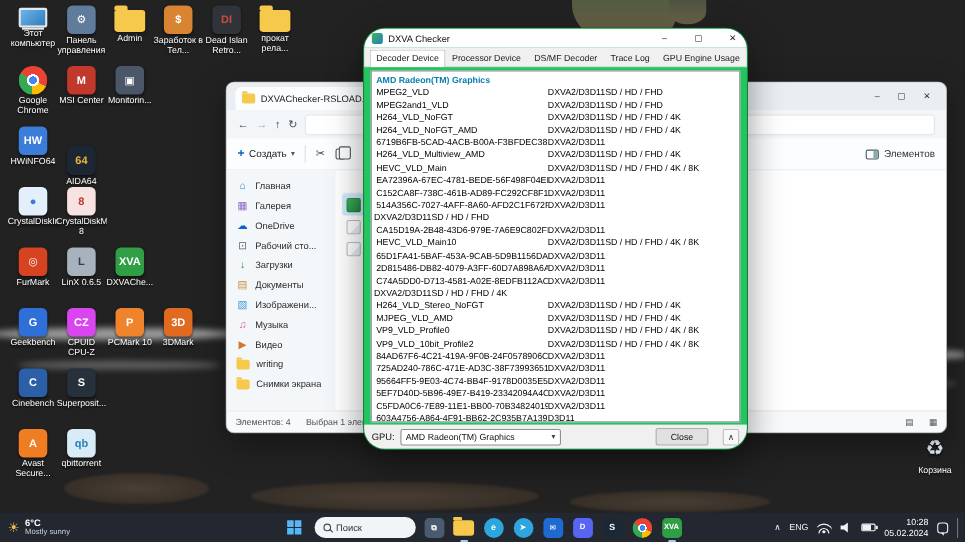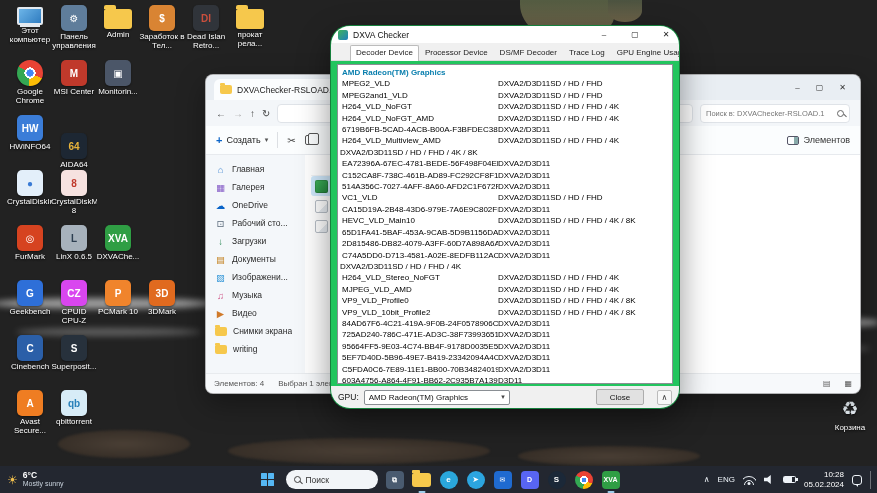--- a/index.html
+++ b/index.html
@@ -102,21 +102,21 @@
   .view-g{font-size:9px;color:#666;}
 
   
   .dxva{position:absolute;left:330px;top:25px;width:350px;height:384px;z-index:3;
     background:#22c55e;border:1px solid rgba(0,0,0,.35);border-radius:20px;
     box-shadow:0 12px 32px rgba(0,0,0,.42);overflow:hidden;}
   .dx-titlebar{height:17px;background:#fff;display:flex;align-items:center;padding-left:7px;gap:5px;}
   .dx-ico{width:10px;height:10px;border-radius:2px;background:linear-gradient(135deg,#3fb45a,#1f7fbf);flex:0 0 auto;}
   .dx-title{font-size:8.5px;color:#111;flex:1;}
   .dx-ctl{width:26px;text-align:center;font-size:8px;color:#222;line-height:17px;}
-  .dx-tabs{display:flex;align-items:flex-end;padding:2px 19px 0;height:18px;border-bottom:1px solid #d9d9d9;background:#f0f0f0;}
+  .dx-tabs{display:flex;align-items:flex-end;padding:2px 5px 0;height:18px;border-bottom:1px solid #d9d9d9;background:#f0f0f0;}
   .dx-tab{font-size:8px;color:#222;padding:2px 5px 3px;border:1px solid transparent;border-bottom:none;white-space:nowrap;}
   .dx-tab.selected{background:#fff;border-color:#bcbcbc;border-radius:2px 2px 0 0;margin-bottom:-1px;padding-bottom:4px;}
   .dx-list{position:absolute;left:6px;right:6px;top:38px;bottom:24px;background:#fff;
     border:1px solid #8a8f94;overflow:hidden;padding:2px 0 0 2px;}
   .dx-gpu-header{font-size:8px;line-height:11.4px;font-weight:bold;padding-left:2px;}
   .dx-row{display:flex;line-height:11.4px;font-size:8px;color:#000;white-space:nowrap;}
   .c-name{flex:0 0 158px;padding-left:2px;overflow:hidden;}
   .c-api{flex:0 0 52px;}
   .c-res{flex:1;overflow:hidden;}
   .dx-footer{position:absolute;left:0;right:0;bottom:0;height:22px;display:flex;align-items:center;gap:5px;padding:0 7px;background:#f0f0f0;}
@@ -312,24 +312,20 @@
         <span>▢</span>
         <span>✕</span>
       </div>
     </div>
     <div class="ex-addrbar">
       <span class="nav-g">←</span>
       <span class="nav-g dim">→</span>
       <span class="nav-g">↑</span>
       <span class="nav-g">↻</span>
       <div class="ex-address"></div>
-      <div class="ex-search">
-        <span class="ex-search-text">Поиск в: DXVAChecker-RSLOAD.1</span>
-        <span class="mag"></span>
-      </div>
     </div>
     <div class="ex-cmdbar">
       <div class="ex-new">
         <span class="plus">+</span>
         <span>Создать</span>
         <span class="dd">▾</span>
       </div>
       <div class="vsep"></div>
       <span class="cmd-ico">✂</span>
       <span class="cmd-ico ico-copy"></span>
@@ -373,25 +369,25 @@
           <div class="side-item">
             <span class="side-g" style="color: rgb(208, 90, 138);">♫</span>
             <span class="side-lab">Музыка</span>
           </div>
           <div class="side-item">
             <span class="side-g" style="color: rgb(208, 122, 42);">▶</span>
             <span class="side-lab">Видео</span>
           </div>
           <div class="side-item">
             <span class="side-g folder"></span>
+            <span class="side-lab">writing</span>
+          </div>
+          <div class="side-item">
+            <span class="side-g folder"></span>
             <span class="side-lab">Снимки экрана</span>
-          </div>
-          <div class="side-item">
-            <span class="side-g folder"></span>
-            <span class="side-lab">writing</span>
           </div>
         </div>
       <div class="ex-main">
         <div class="ex-colhead">Имя</div>
         <div class="ex-files">
 
         <div class="file-row selected">
               <span class="file-ico app"></span>
               <span class="file-lab">DXVA...</span>
             </div>
@@ -469,40 +465,40 @@
             <span class="c-name">6719B6FB-5CAD-4ACB-B00A-F3BFDEC38727</span>
             <span class="c-api">DXVA2/D3D11</span>
             <span class="c-res"></span>
           </div>
           <div class="dx-row">
             <span class="c-name">H264_VLD_Multiview_AMD</span>
             <span class="c-api">DXVA2/D3D11</span>
             <span class="c-res">SD / HD / FHD / 4K</span>
           </div>
           <div class="dx-row">
+            <span class="c-name">HEVC_VLD_Main</span>
             <span class="c-api">DXVA2/D3D11</span>
             <span class="c-res">SD / HD / FHD / 4K / 8K</span>
           </div>
           <div class="dx-row">
             <span class="c-name">EA72396A-67EC-4781-BEDE-56F498F04EF2</span>
             <span class="c-api">DXVA2/D3D11</span>
             <span class="c-res"></span>
           </div>
           <div class="dx-row">
             <span class="c-name">C152CA8F-738C-461B-AD89-FC292CF8F162</span>
             <span class="c-api">DXVA2/D3D11</span>
             <span class="c-res"></span>
           </div>
           <div class="dx-row">
             <span class="c-name">514A356C-7027-4AFF-8A60-AFD2C1F672F1</span>
             <span class="c-api">DXVA2/D3D11</span>
             <span class="c-res"></span>
           </div>
           <div class="dx-row">
-            <span class="c-name">VC1_VLD</span>
             <span class="c-api">DXVA2/D3D11</span>
             <span class="c-res">SD / HD / FHD</span>
           </div>
           <div class="dx-row">
             <span class="c-name">CA15D19A-2B48-43D6-979E-7A6E9C802FE8</span>
             <span class="c-api">DXVA2/D3D11</span>
             <span class="c-res"></span>
           </div>
           <div class="dx-row">
             <span class="c-name">HEVC_VLD_Main10</span>

